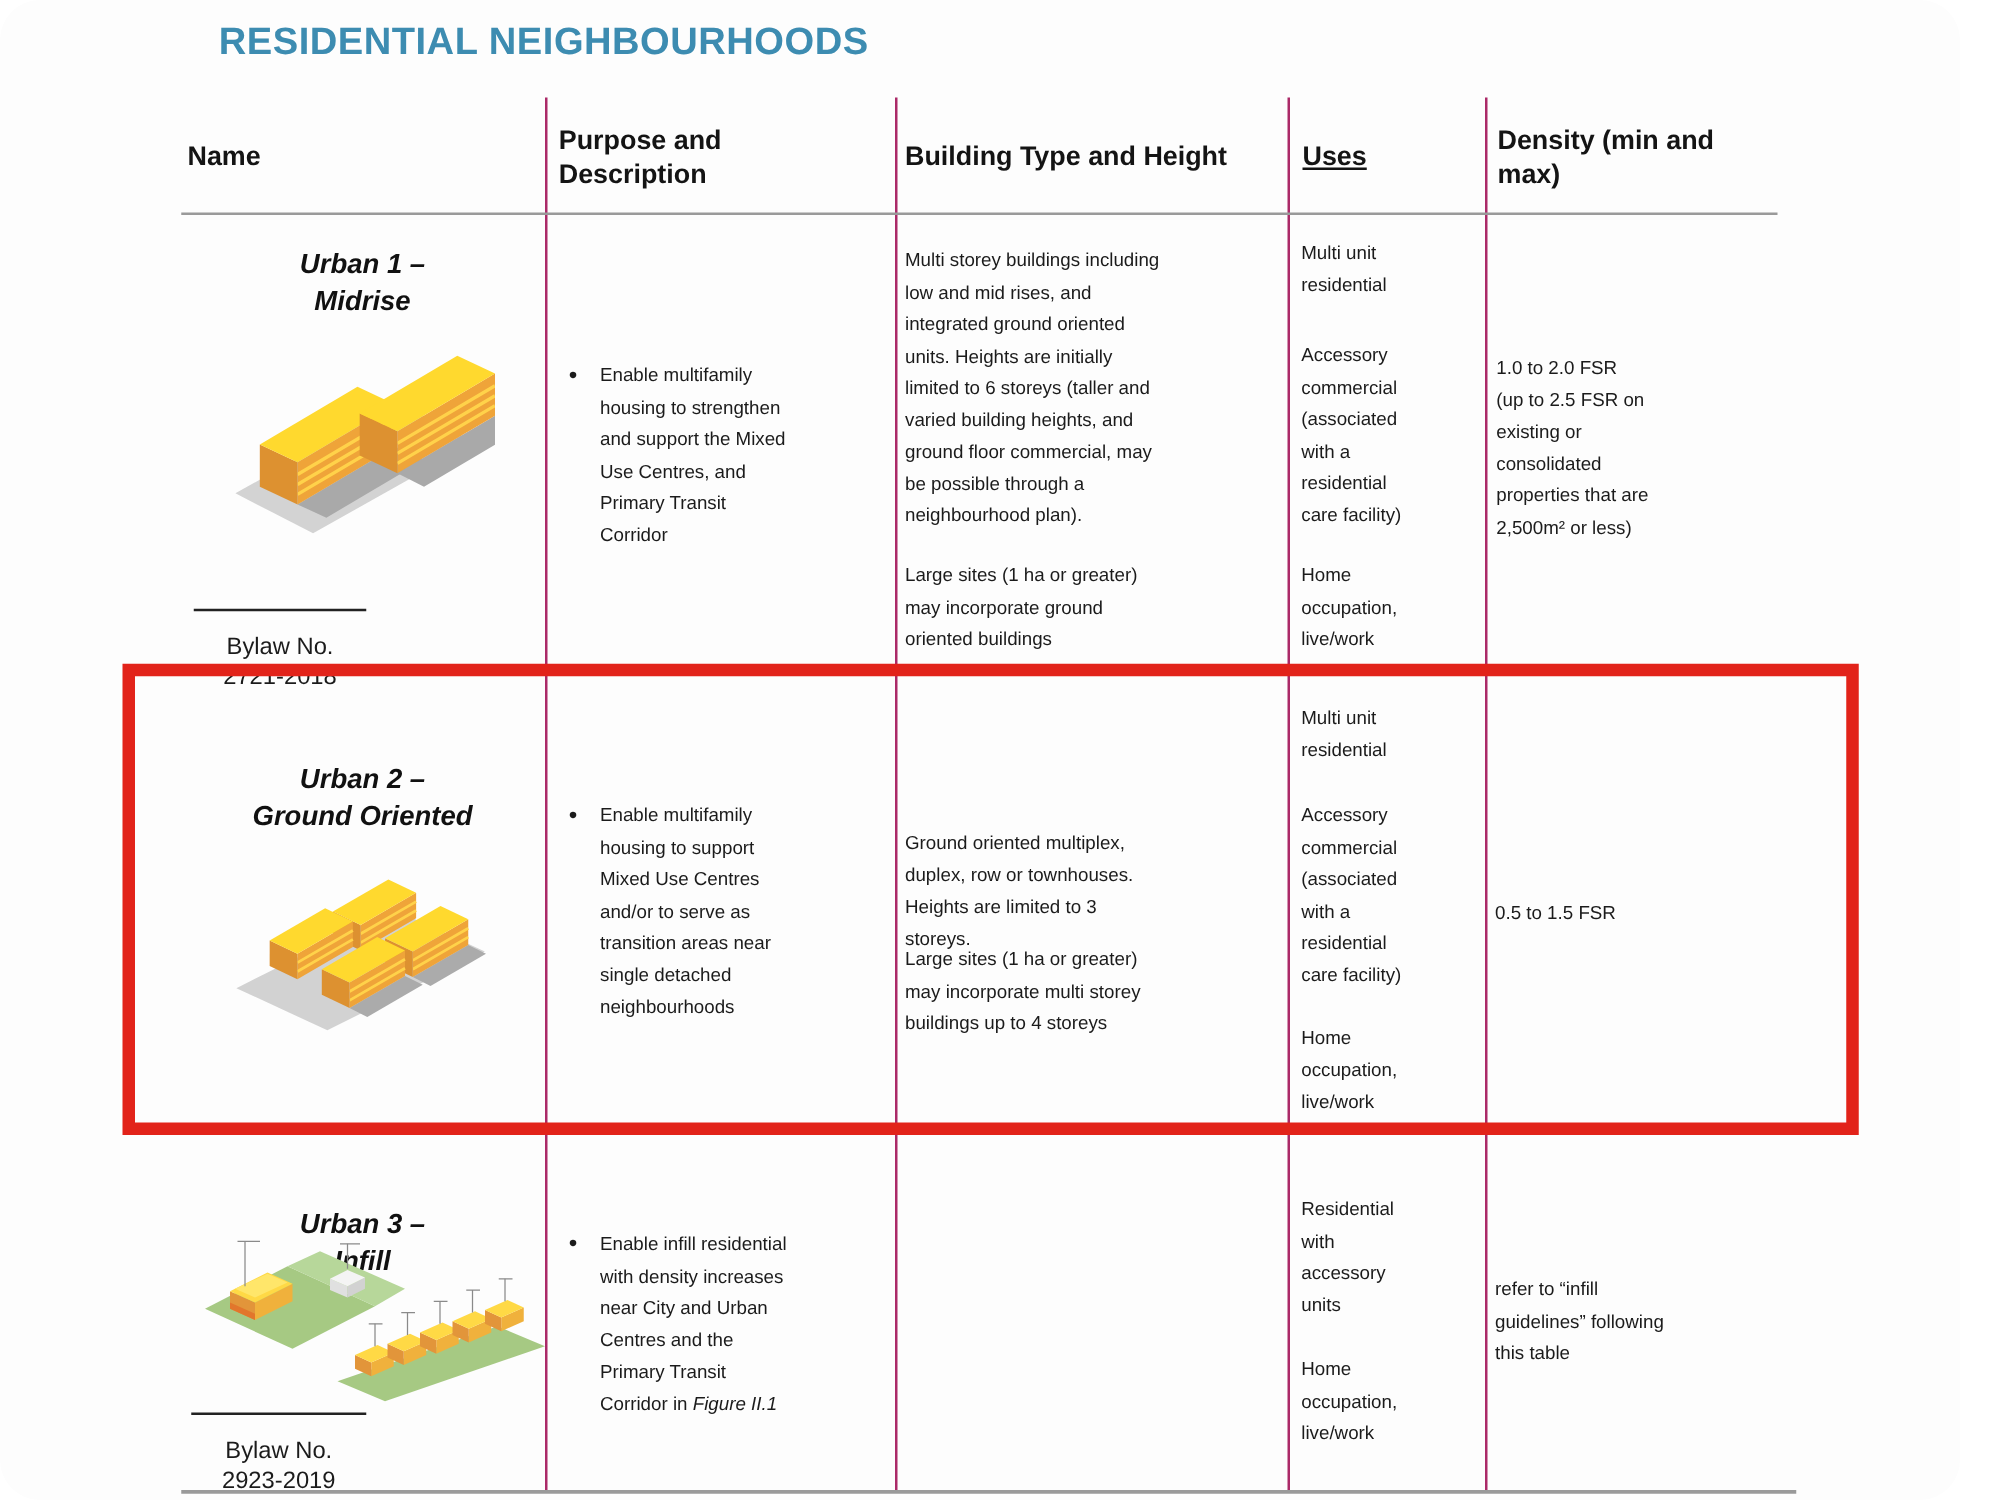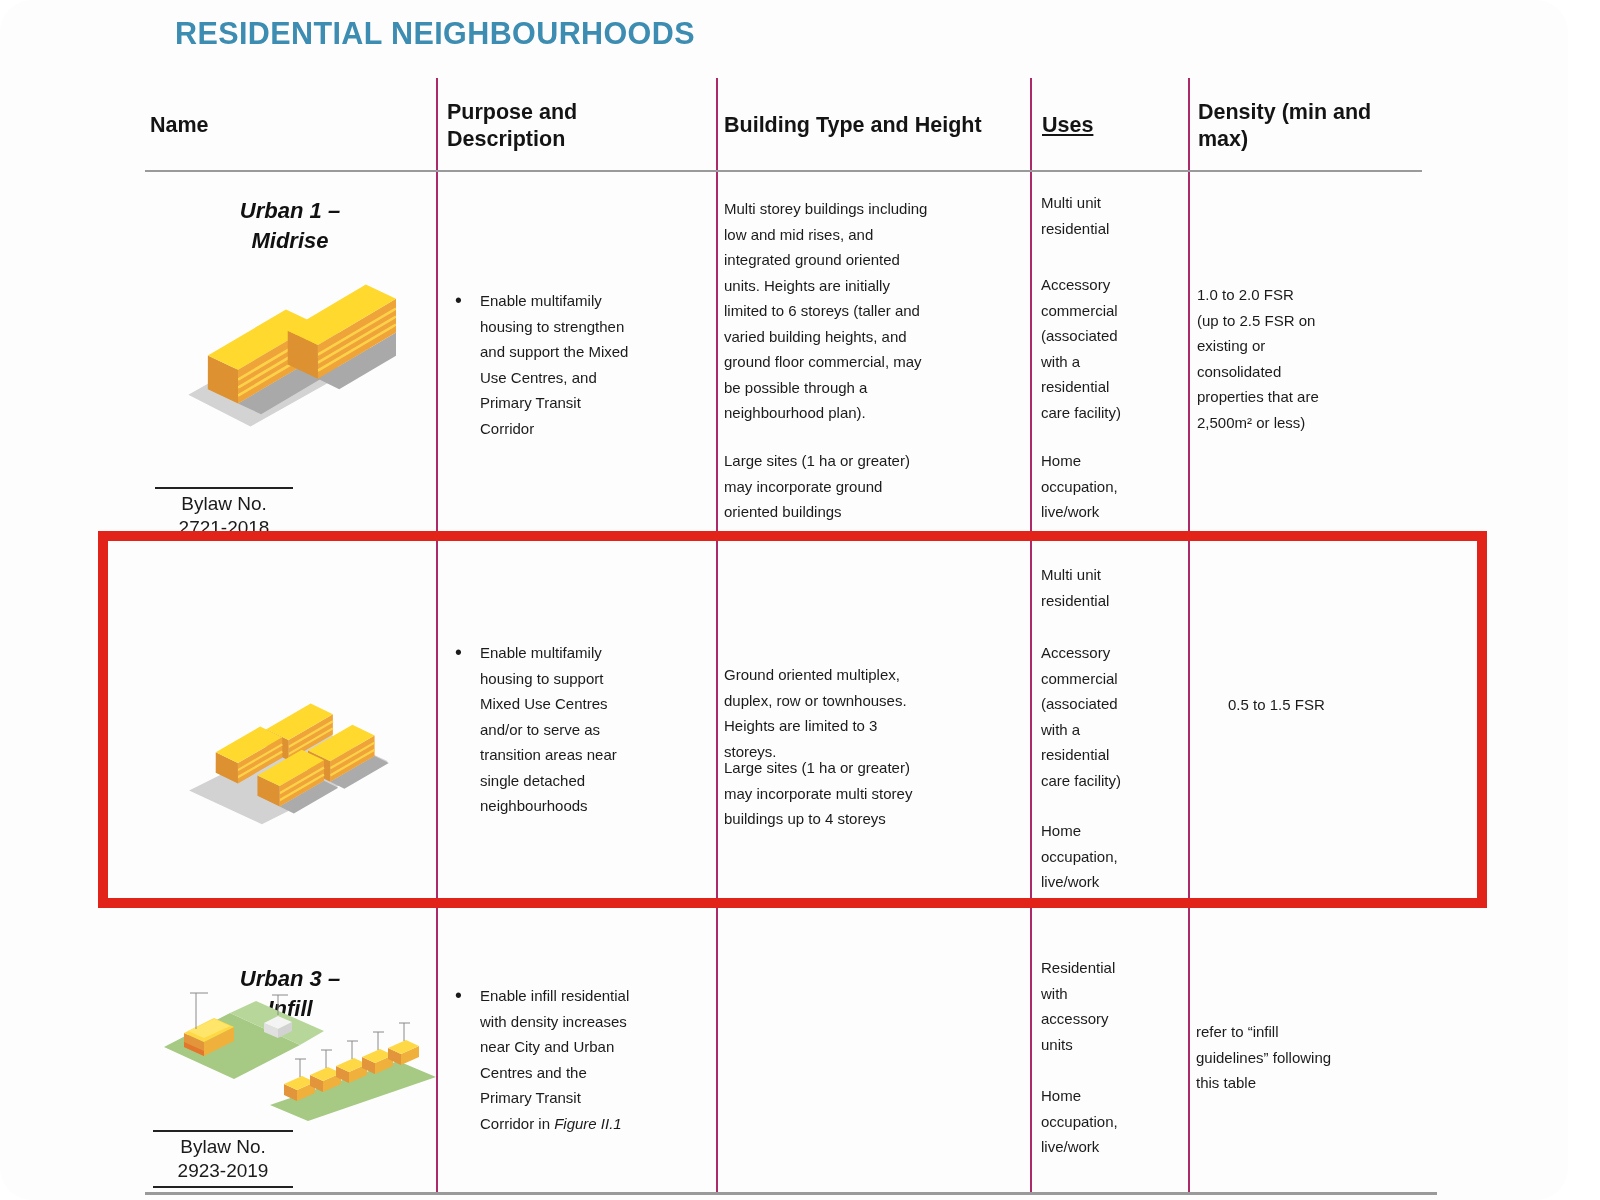--- a/index.html
+++ b/index.html
@@ -8,21 +8,21 @@
   .abs{position:absolute;}
   .title{font-size:30.5px;font-weight:bold;color:#3d8cb1;letter-spacing:.4px;}
   .header-text{font-size:21.5px;line-height:27px;font-weight:bold;color:#141414;white-space:pre-line;}
   .body-text{font-size:15px;line-height:25.5px;color:#1b1b1b;white-space:pre-line;}
   .name-text{font-size:22px;line-height:30px;font-weight:bold;color:#111;text-align:center;white-space:pre-line;font-style:italic;}
   .vline{position:absolute;top:78px;height:1115px;width:2px;background:#ab2a68;}
   .hline{position:absolute;background:#9a9a9a;}
   .bullet-row{display:flex;align-items:flex-start;}
   .bullet{font-size:19.5px;line-height:25.5px;color:#1b1b1b;width:12px;margin-right:13px;flex:none;}
   .bylaw{font-size:19px;line-height:24px;color:#1b1b1b;text-align:center;white-space:pre-line;
-         border-top:2.5px solid #222;padding-top:3px;}
+         border-top:2.5px solid #222;padding-top:17px;}
   .bylaw.underlined{border-bottom:2.5px solid #222;padding-bottom:3px;}
   .red-box{position:absolute;left:98px;top:531px;width:1369px;height:357px;
            border:10px solid #e2231a;z-index:6;pointer-events:none;}
   em.figref{font-style:italic;}
 </style>
 </head>
 <body>
 
 <div id="page">
 
@@ -105,20 +105,22 @@
 occupation,
 live/work</div>
 
   <div class="abs body-text" style="left:1197px;top:282px;width:215px;">1.0 to 2.0 FSR
 (up to 2.5 FSR on
 existing or
 consolidated
 properties that are
 2,500m² or less)</div>
 
+  <div class="abs name-text" style="left:147px;top:608px;width:286px;">Urban 2 –
+Ground Oriented</div>
 
   <svg class="abs" style="left:182px;top:698px;" width="213" height="138" viewBox="0 0 240 155">
     <polygon points="8,104 150,33 232,71 90,142" fill="#d2d2d2"></polygon>
     <polygon points="167,94 217,65 233,73 183,102" fill="#ababab"></polygon>
     <polygon points="110,122 160,93 176,101 126,130" fill="#ababab"></polygon>
 
     <polygon points="120,70 170,41 170,18 120,47" fill="#efa439"></polygon>
     <line x1="120" y1="63" x2="170" y2="34" stroke="#ffd24a" stroke-width="2.5"></line>
     <line x1="120" y1="55" x2="170" y2="26" stroke="#ffd24a" stroke-width="2.5"></line>
     <polygon points="95,58 120,70 120,47 95,35" fill="#dd9130"></polygon>
@@ -167,21 +169,21 @@
   <div class="abs body-text" style="left:1041px;top:640px;width:145px;">Accessory
 commercial
 (associated
 with a
 residential
 care facility)</div>
   <div class="abs body-text" style="left:1041px;top:818px;width:145px;">Home
 occupation,
 live/work</div>
 
-  <div class="abs body-text" style="left:1196px;top:692px;width:215px;margin-left:32px;">0.5 to 1.5 FSR</div>
+  <div class="abs body-text" style="left:1196px;top:718px;width:215px;">0.5 to 1.5 FSR</div>
 
   <div class="red-box"></div>
 
   <div class="abs name-text" style="left:147px;top:928px;width:286px;margin-top:36px;">Urban 3 –
 Infill</div>
 
   <svg class="abs" style="left:152px;top:977px;" width="288" height="148" viewBox="0 0 288 148">
 
     <polygon points="12,70 78,36 148,68 82,102" fill="#a6c983"></polygon>
     <polygon points="78,36 104,24 172,54 148,68" fill="#b7d79a"></polygon>

